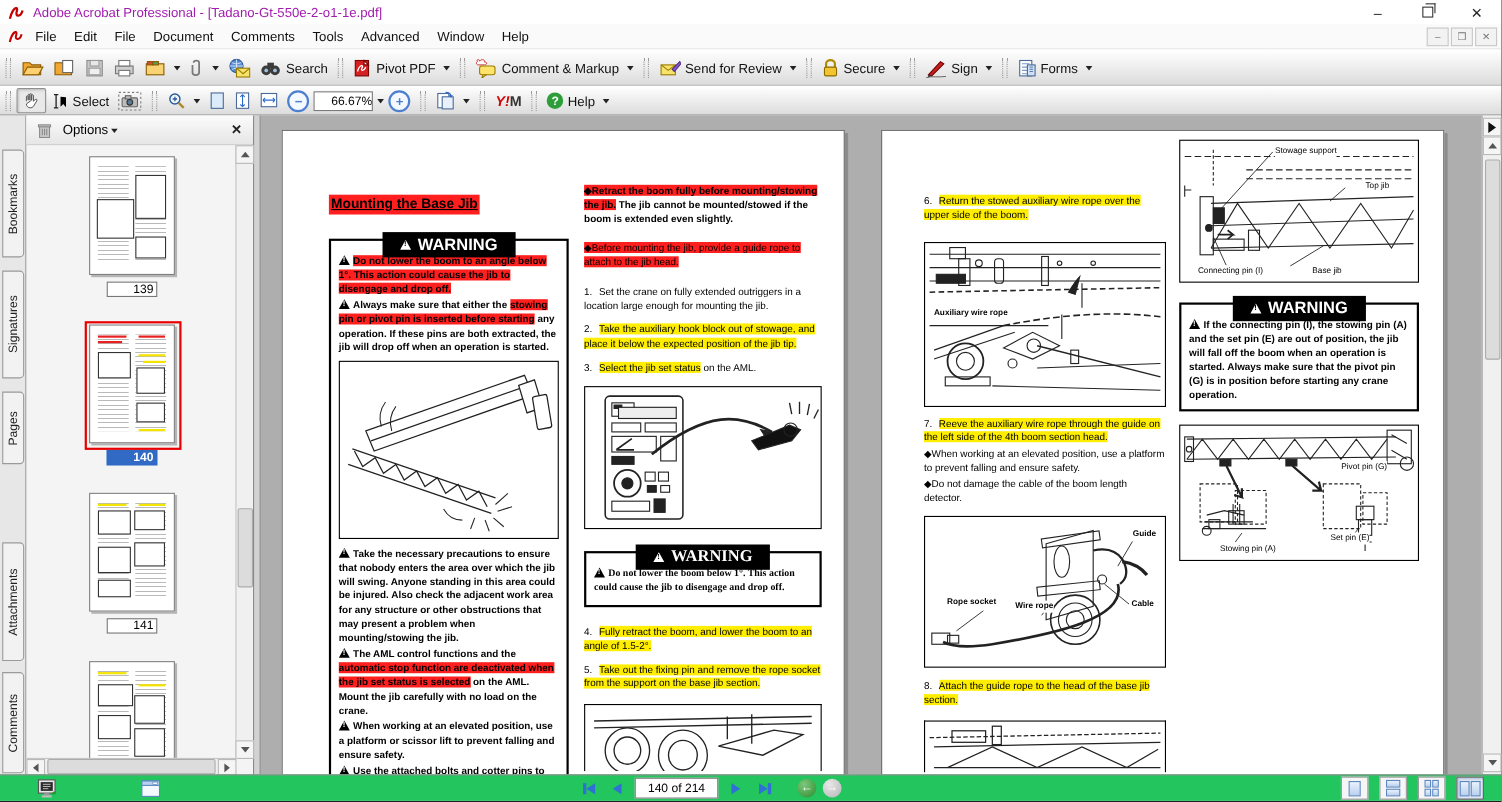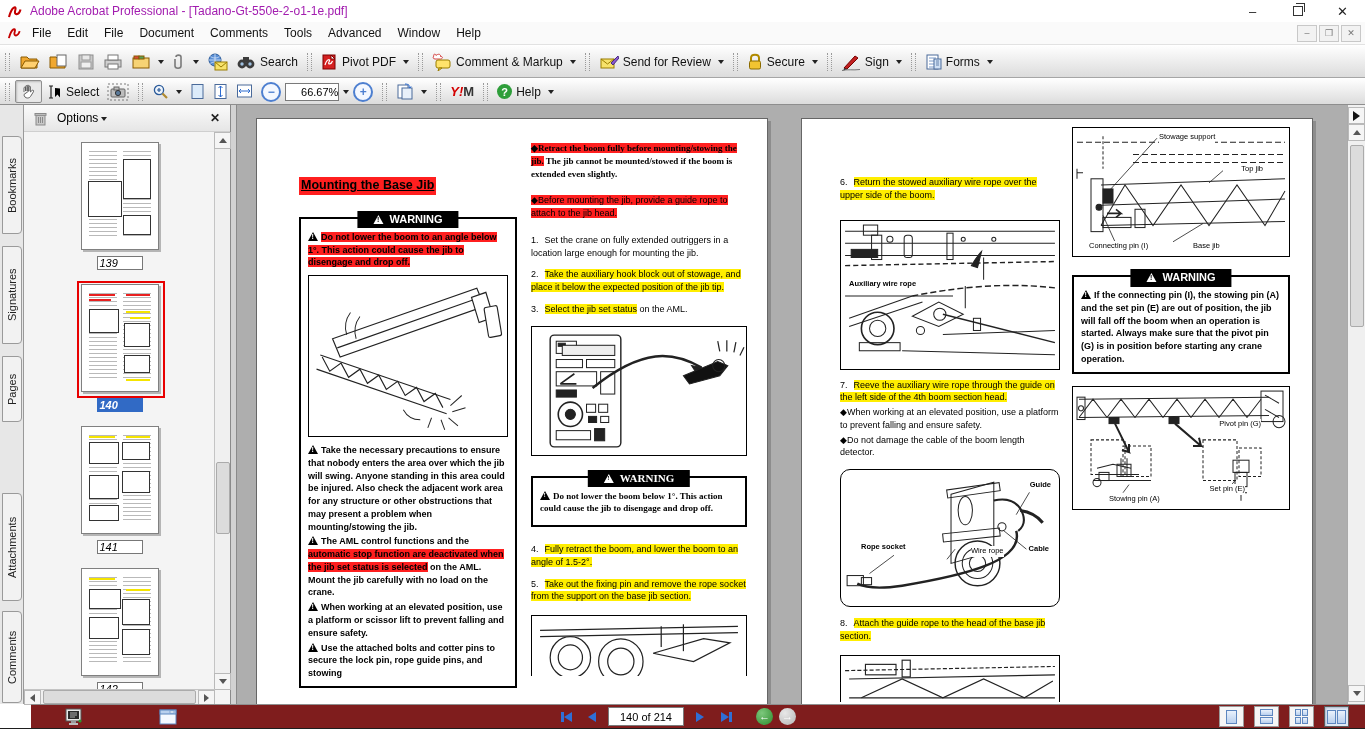--- a/index.html
+++ b/index.html
@@ -52,22 +52,22 @@
   .thumb{width:76px;height:106px;background:#fff;border:1px solid #808080;box-shadow:2px 2px 0 #b5b5b5;
          position:relative;margin:0 auto;}
   .thumb .tl{position:absolute;top:8px;left:7px;width:28px;height:88px;
              background:repeating-linear-gradient(to bottom,#b9b9b9 0 1px,transparent 1px 4px);}
   .thumb .tr{position:absolute;top:8px;right:7px;width:28px;height:88px;
              background:repeating-linear-gradient(to bottom,#b9b9b9 0 1px,transparent 1px 4px);}
   .tbox{position:absolute;border:1px solid #333;background:#fff;}
   .mark-r{position:absolute;background:#e82020;height:2px;}
   .mark-y{position:absolute;background:#f5e400;height:2px;}
   .sel-outline{position:absolute;top:-4px;left:-5px;width:84px;height:113px;border:2px solid #e80000;}
-  .plabel{width:40px;margin:6px auto 14px;border:1px solid #777;background:#fff;text-align:left;
-          font-size:11px;padding:0 2px;font-style:italic;}
+  .plabel{width:40px;margin:6px auto 25px;border:1px solid #777;background:#fff;text-align:right;
+          font-size:11px;padding:0 2px;}
   .plabel.sel{background:#316ac5;border-color:#316ac5;color:#fff;font-weight:bold;}
   
   .vscroll{position:absolute;top:27px;right:0;bottom:14px;width:15px;background:#f0f0f0;border-left:1px solid #c4c4c4;}
   .sbtn{width:15px;height:15px;background:#f5f5f5;border:1px solid #b9b9b9;display:flex;align-items:center;justify-content:center;}
   .tri-up{border-left:4px solid transparent;border-right:4px solid transparent;border-bottom:5px solid #555;}
   .tri-dn{border-left:4px solid transparent;border-right:4px solid transparent;border-top:5px solid #555;}
   .tri-lf{border-top:4px solid transparent;border-bottom:4px solid transparent;border-right:5px solid #555;}
   .tri-rt{border-top:4px solid transparent;border-bottom:4px solid transparent;border-left:5px solid #555;}
   .sthumb{position:absolute;left:1px;width:12px;background:#dcdcdc;border:1px solid #ababab;border-radius:2px;}
   .hscroll{position:absolute;left:0;right:15px;bottom:0;height:14px;background:#f0f0f0;border-top:1px solid #c4c4c4;display:flex;}
@@ -78,34 +78,34 @@
   
   .page{position:absolute;top:13px;width:510px;height:700px;background:#fff;border:1px solid #666;
         box-shadow:3px 3px 0 #8d8d8d;font-size:9px;line-height:1.42;}
   .pageL{left:19px;}  .pageR{left:564px;}
   .col{position:absolute;top:0;}
   .hl-r{background:#ff1f1f;}
   .hl-y{background:#ffee00;}
   .doc-title{display:inline-block;font-size:12.5px;font-weight:bold;text-decoration:underline;background:#ff1f1f;padding:0 2px;}
   .wbox{border:2px solid #000;position:relative;padding:12px 7px 6px;margin-top:12px;}
   .whead{position:absolute;top:-8px;left:50%;transform:translateX(-50%);background:#000;color:#fff;
-         font-weight:bold;font-size:11px;padding:1px 16px;display:flex;align-items:center;gap:6px;white-space:nowrap;}
+         font-weight:bold;font-size:15px;padding:1px 16px;display:flex;align-items:center;gap:6px;white-space:nowrap;}
   .triw{position:relative;width:0;height:0;border-left:5px solid transparent;border-right:5px solid transparent;border-bottom:9px solid #fff;display:inline-block;}
   .triw::after{content:"!";position:absolute;left:-1.5px;top:1px;color:#000;font-size:7px;font-weight:bold;line-height:7px;}
   .trib{position:relative;width:0;height:0;border-left:5px solid transparent;border-right:5px solid transparent;border-bottom:9px solid #000;display:inline-block;margin-right:3px;vertical-align:-1px;}
   .trib::after{content:"!";position:absolute;left:-1.5px;top:1px;color:#fff;font-size:7px;font-weight:bold;line-height:7px;}
   .wtext{font-weight:bold;}
   .serif{font-family:"Liberation Serif",serif;}
   .step{margin-top:9px;}
   .step .num{margin-right:6px;}
   .figbox{border:1.5px solid #000;position:relative;background:#fff;margin-top:8px;}
   .figlabel{position:absolute;font-size:7.5px;background:#fff;white-space:nowrap;}
   svg{display:block;}
   
-  .status{height:23px;background:#7f1d1d;border-top:1px solid #8e8e8e;position:relative;margin-left:31px;}
+  .status{height:23px;background:#22c55e;border-top:1px solid #8e8e8e;position:relative;}
   .st-abs{position:absolute;top:0;height:23px;display:flex;align-items:center;gap:8px;}
   .navbtn{display:flex;align-items:center;justify-content:center;width:20px;height:18px;}
   .bt{border-top:5px solid transparent;border-bottom:5px solid transparent;}
   .bt-r{border-left:8px solid #2f6fd6;}
   .bt-l{border-right:8px solid #2f6fd6;}
   .bar{width:3px;height:10px;background:#2f6fd6;}
   .pagefield{width:74px;height:17px;border:1px solid #7a7a7a;background:#fff;font-size:11px;text-align:center;font-family:"Liberation Sans",sans-serif;padding:0;}
   .gcir{width:17px;height:17px;border-radius:50%;display:flex;align-items:center;justify-content:center;color:#fff;font-size:11px;font-weight:bold;line-height:1;}
   .layico{width:21px;height:17px;border:1px solid #9a9a9a;background:#f6f6f6;display:flex;align-items:center;justify-content:center;gap:1px;padding:1px;}
   .layico .pg{background:linear-gradient(#eaf2fc,#b9d0ee);border:1px solid #5d87c0;}
@@ -449,20 +449,23 @@
           <div style="margin-top:58px;">
             <span class="doc-title">Mounting the Base Jib</span>
           </div>
           <div class="wbox" style="margin-top:22px;">
             <div class="whead">
               <span class="triw"></span>
               <span>WARNING</span>
             </div>
             <div class="wtext">
               <span class="trib"></span><span class="hl-r">Do not lower the boom to an angle below 1°. This action could cause the jib to disengage and drop off.</span>
+            </div>
+            <div class="wtext" style="margin-top:2px;">
+              <span class="trib"></span><span>Always make sure that either the </span><span class="hl-r">stowing pin or pivot pin is inserted before starting</span><span> any operation. If these pins are both extracted, the jib will drop off when an operation is started.</span>
             </div>
             <div class="figbox" style="height:160px;margin-top:6px;">
               <svg width="100%" height="100%" viewBox="0 0 210 158" preserveAspectRatio="none">
                 <g stroke="#222" fill="none" stroke-width="1.2">
                   <polygon points="25,62 178,12 186,30 33,80" fill="#fff"></polygon>
                   <line x1="30" y1="71" x2="182" y2="21"></line>
                   <rect x="176" y="18" width="16" height="26" transform="rotate(-18 184 31)" fill="#fff"></rect>
                   <rect x="188" y="30" width="14" height="30" rx="2" transform="rotate(-10 195 45)" fill="#fff"></rect>
                   <line x1="12" y1="78" x2="150" y2="122"></line>
                   <line x1="8" y1="92" x2="146" y2="136"></line>
@@ -488,21 +491,21 @@
             <div class="wtext" style="margin-top:2px;">
               <span class="trib"></span><span>When working at an elevated position, use a platform or scissor lift to prevent falling and ensure safety.</span>
             </div>
             <div class="wtext" style="margin-top:2px;">
               <span class="trib"></span><span>Use the attached bolts and cotter pins to secure the lock pin, rope guide pins, and stowing</span>
             </div>
           </div>
         </div>
 
         <div class="col" style="left:274px;width:216px;">
-          <div style="margin-top:23px;font-family:Liberation Serif, serif;">
+          <div style="margin-top:48px;">
             <span class="hl-r wtext">◆Retract the boom fully before mounting/stowing the jib.</span><span class="wtext"> The jib cannot be mounted/stowed if the boom is extended even slightly.</span>
           </div>
           <div style="margin-top:14px;">
             <span class="hl-r">◆Before mounting the jib, provide a guide rope to attach to the jib head.</span>
           </div>
           <div class="step" style="margin-top:14px;">
             <span class="num">1.</span><span>Set the crane on fully extended outriggers in a location large enough for mounting the jib.</span>
           </div>
           <div class="step">
             <span class="num">2.</span><span class="hl-y">Take the auxiliary hook block out of stowage, and place it below the expected position of the jib tip.</span>
@@ -621,21 +624,21 @@
           </div>
           <div class="step" style="margin-top:9px;">
             <span class="num">7.</span><span class="hl-y">Reeve the auxiliary wire rope through the guide on the left side of the 4th boom section head.</span>
           </div>
           <div style="margin-top:2px;">
             <span>◆When working at an elevated position, use a platform to prevent falling and ensure safety.</span>
           </div>
           <div style="margin-top:2px;">
             <span>◆Do not damage the cable of the boom length detector.</span>
           </div>
-          <div class="figbox" style="height:136px;margin-top:10px;border-radius:10px;">
+          <div class="figbox" style="height:136px;margin-top:10px;">
             <svg width="100%" height="100%" viewBox="0 0 214 134" preserveAspectRatio="none">
               <g stroke="#222" fill="none" stroke-width="1">
                 <path d="M108 24 L150 12 L150 80 L108 92 Z"></path>
                 <ellipse cx="122" cy="40" rx="7" ry="14"></ellipse>
                 <rect x="104" y="16" width="52" height="8" transform="rotate(-8 130 20)"></rect>
                 <rect x="100" y="60" width="56" height="8" transform="rotate(-6 128 64)"></rect>
                 <circle cx="134" cy="92" r="22" stroke-width="1.4"></circle>
                   <circle cx="134" cy="92" r="15"></circle>
                   <circle cx="134" cy="92" r="8"></circle>
                 <path d="M150 30 q18 -4 26 8 q8 14 -2 22" stroke-width="2"></path>
@@ -645,21 +648,21 @@
                 <path d="M176 40 q14 2 22 12" stroke-width="3"></path>
                 <circle cx="158" cy="56" r="4"></circle>
                 <line x1="185" y1="22" x2="172" y2="44" stroke-width="0.8"></line>
                 <line x1="52" y1="84" x2="28" y2="102" stroke-width="0.8"></line>
                 <line x1="104" y1="88" x2="112" y2="78" stroke-width="0.8"></line>
                 <line x1="182" y1="78" x2="160" y2="60" stroke-width="0.8"></line>
               </g>
             </svg>
             <div class="figlabel" style="right:8px;top:10px;font-weight:bold;">Guide</div>
             <div class="figlabel" style="left:20px;top:72px;font-weight:bold;">Rope socket</div>
-            <div class="figlabel" style="left:82px;top:76px;font-weight:normal;margin-left:48px;">Wire rope</div>
+            <div class="figlabel" style="left:82px;top:76px;font-weight:bold;">Wire rope</div>
             <div class="figlabel" style="right:10px;top:74px;font-weight:bold;">Cable</div>
           </div>
           <div class="step" style="margin-top:10px;">
             <span class="num">8.</span><span class="hl-y">Attach the guide rope to the head of the base jib section.</span>
           </div>
           <div class="figbox" style="height:46px;margin-top:12px;border-bottom:none;">
             <svg width="100%" height="100%" viewBox="0 0 214 44" preserveAspectRatio="none">
               <g stroke="#222" fill="none" stroke-width="1.1">
                 <line x1="4" y1="14" x2="210" y2="10" stroke-dasharray="4 2"></line>
                 <line x1="8" y1="22" x2="210" y2="18"></line>

